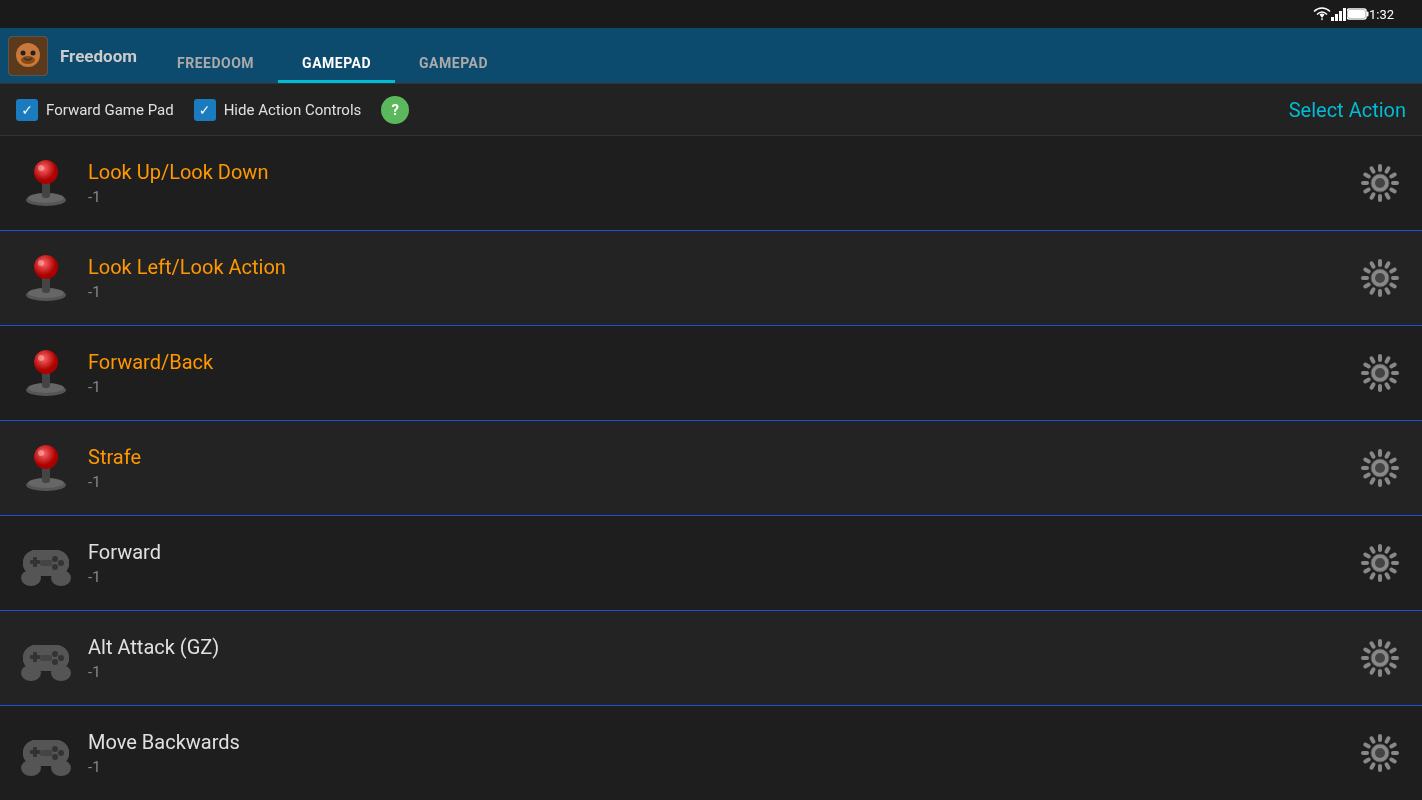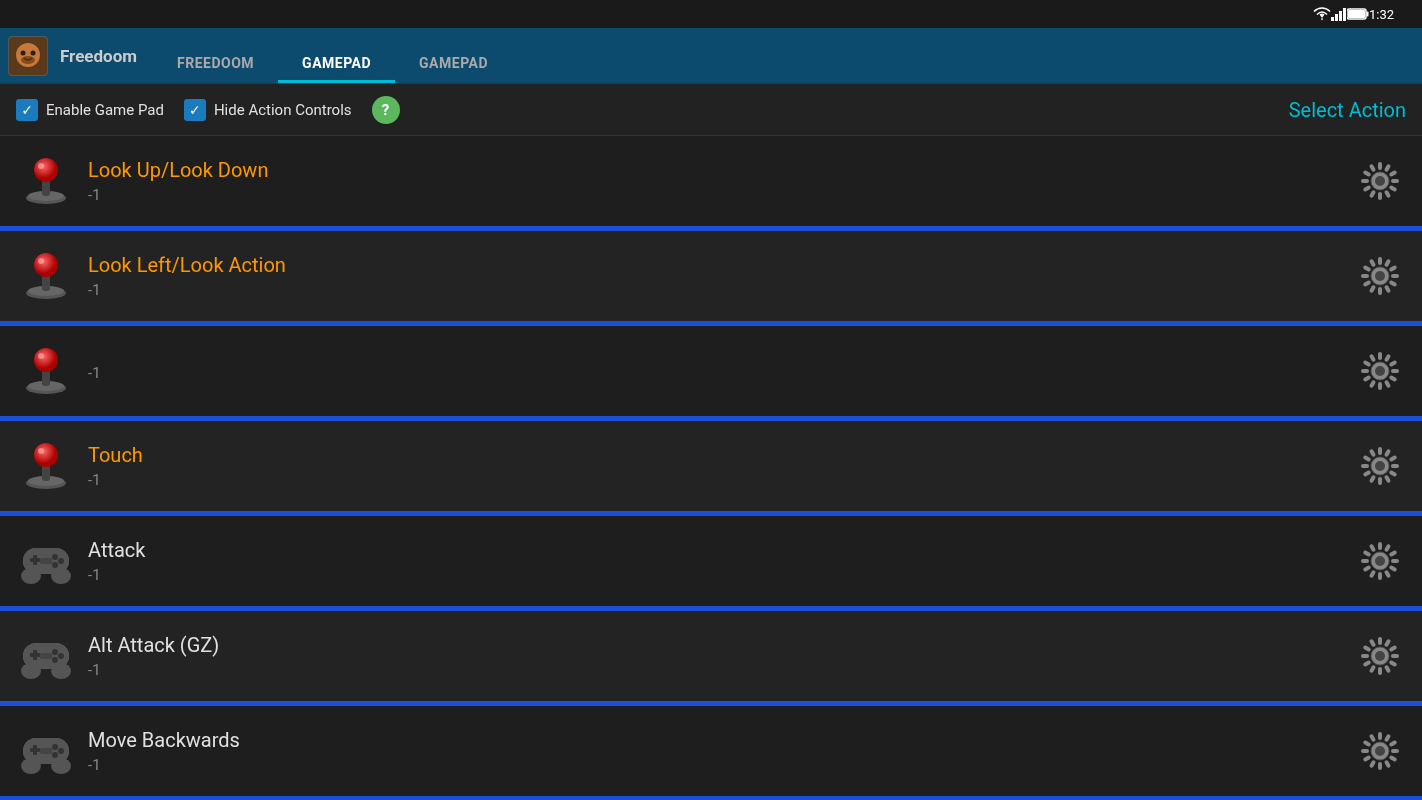--- a/index.html
+++ b/index.html
@@ -157,21 +157,21 @@
       left: 0;
       right: 0;
       bottom: 0;
       overflow-y: auto;
     }
     .action-item {
       display: flex;
       align-items: center;
       height: 95px;
       padding: 0 16px;
-      border-bottom: 5px solid #1d4ed8;
+      border-bottom: 1px solid #1d4ed8;
       background: #1c1c1c;
       cursor: pointer;
       position: relative;
     }
     .action-item:nth-child(odd) {
       background: #1e1e1e;
     }
     .action-item:nth-child(even) {
       background: #232323;
     }
@@ -283,21 +283,21 @@
   <div class="nav-tabs">
     <div class="nav-tab">FREEDOOM</div>
     <div class="nav-tab active">GAMEPAD</div>
     <div class="nav-tab">GAMEPAD</div>
   </div>
 </div>
 
 <div class="controls-bar">
   <div class="checkbox-group">
     <div class="checkbox-box">✓</div>
-    <span class="checkbox-label">Enable Game Pad</span>
+    <span class="checkbox-label">Forward Game Pad</span>
   </div>
   <div class="checkbox-group">
     <div class="checkbox-box">✓</div>
     <span class="checkbox-label">Hide Action Controls</span>
   </div>
   <div class="help-btn">?</div>
   <span class="select-action">Select Action</span>
 </div>
 
 <div class="action-list" id="action-list">
@@ -392,20 +392,21 @@
 
     <radialGradient id="rg1" cx="40%" cy="35%">
       <stop offset="0%" stop-color="#ff6666"></stop>
       <stop offset="100%" stop-color="#aa0000"></stop>
     </radialGradient>
     <circle cx="27" cy="16" r="12" fill="url(#rg1)"></circle>
     <circle cx="22" cy="12" r="3" fill="rgba(255,255,255,0.35)"></circle>
   </svg>
       </div>
       <div class="action-text">
+        <div class="action-title orange">Forward/Back</div>
         <div class="action-value">-1</div>
       </div>
       <div class="gear-btn">
         <svg class="gear-icon-svg" viewBox="0 0 44 44" fill="none">
     <circle cx="22" cy="22" r="9" fill="#888" stroke="#555" stroke-width="1"></circle>
     <circle cx="22" cy="22" r="5" fill="#444"></circle>
     <line x1="35" y1="22" x2="39" y2="22" stroke="#888" stroke-width="4" stroke-linecap="round"></line>
           <line x1="33.258330249197705" y1="28.5" x2="36.72243186433546" y2="30.5" stroke="#888" stroke-width="4" stroke-linecap="round"></line>
           <line x1="28.5" y1="33.2583302491977" x2="30.5" y2="36.722431864335455" stroke="#888" stroke-width="4" stroke-linecap="round"></line>
           <line x1="22" y1="35" x2="22" y2="39" stroke="#888" stroke-width="4" stroke-linecap="round"></line>
@@ -431,21 +432,21 @@
 
     <radialGradient id="rg1" cx="40%" cy="35%">
       <stop offset="0%" stop-color="#ff6666"></stop>
       <stop offset="100%" stop-color="#aa0000"></stop>
     </radialGradient>
     <circle cx="27" cy="16" r="12" fill="url(#rg1)"></circle>
     <circle cx="22" cy="12" r="3" fill="rgba(255,255,255,0.35)"></circle>
   </svg>
       </div>
       <div class="action-text">
-        <div class="action-title orange">Touch</div>
+        <div class="action-title orange">Strafe</div>
         <div class="action-value">-1</div>
       </div>
       <div class="gear-btn">
         <svg class="gear-icon-svg" viewBox="0 0 44 44" fill="none">
     <circle cx="22" cy="22" r="9" fill="#888" stroke="#555" stroke-width="1"></circle>
     <circle cx="22" cy="22" r="5" fill="#444"></circle>
     <line x1="35" y1="22" x2="39" y2="22" stroke="#888" stroke-width="4" stroke-linecap="round"></line>
           <line x1="33.258330249197705" y1="28.5" x2="36.72243186433546" y2="30.5" stroke="#888" stroke-width="4" stroke-linecap="round"></line>
           <line x1="28.5" y1="33.2583302491977" x2="30.5" y2="36.722431864335455" stroke="#888" stroke-width="4" stroke-linecap="round"></line>
           <line x1="22" y1="35" x2="22" y2="39" stroke="#888" stroke-width="4" stroke-linecap="round"></line>
@@ -475,21 +476,21 @@
     <circle cx="36" cy="31" r="3" fill="#333"></circle>
     <circle cx="30" cy="27" r="3" fill="#333"></circle>
 
     <rect x="21" y="24" width="12" height="6" rx="2" fill="#444"></rect>
 
     <ellipse cx="12" cy="42" rx="10" ry="8" fill="#555"></ellipse>
     <ellipse cx="42" cy="42" rx="10" ry="8" fill="#555"></ellipse>
   </svg>
       </div>
       <div class="action-text">
-        <div class="action-title white">Attack</div>
+        <div class="action-title white">Forward</div>
         <div class="action-value">-1</div>
       </div>
       <div class="gear-btn">
         <svg class="gear-icon-svg" viewBox="0 0 44 44" fill="none">
     <circle cx="22" cy="22" r="9" fill="#888" stroke="#555" stroke-width="1"></circle>
     <circle cx="22" cy="22" r="5" fill="#444"></circle>
     <line x1="35" y1="22" x2="39" y2="22" stroke="#888" stroke-width="4" stroke-linecap="round"></line>
           <line x1="33.258330249197705" y1="28.5" x2="36.72243186433546" y2="30.5" stroke="#888" stroke-width="4" stroke-linecap="round"></line>
           <line x1="28.5" y1="33.2583302491977" x2="30.5" y2="36.722431864335455" stroke="#888" stroke-width="4" stroke-linecap="round"></line>
           <line x1="22" y1="35" x2="22" y2="39" stroke="#888" stroke-width="4" stroke-linecap="round"></line>

